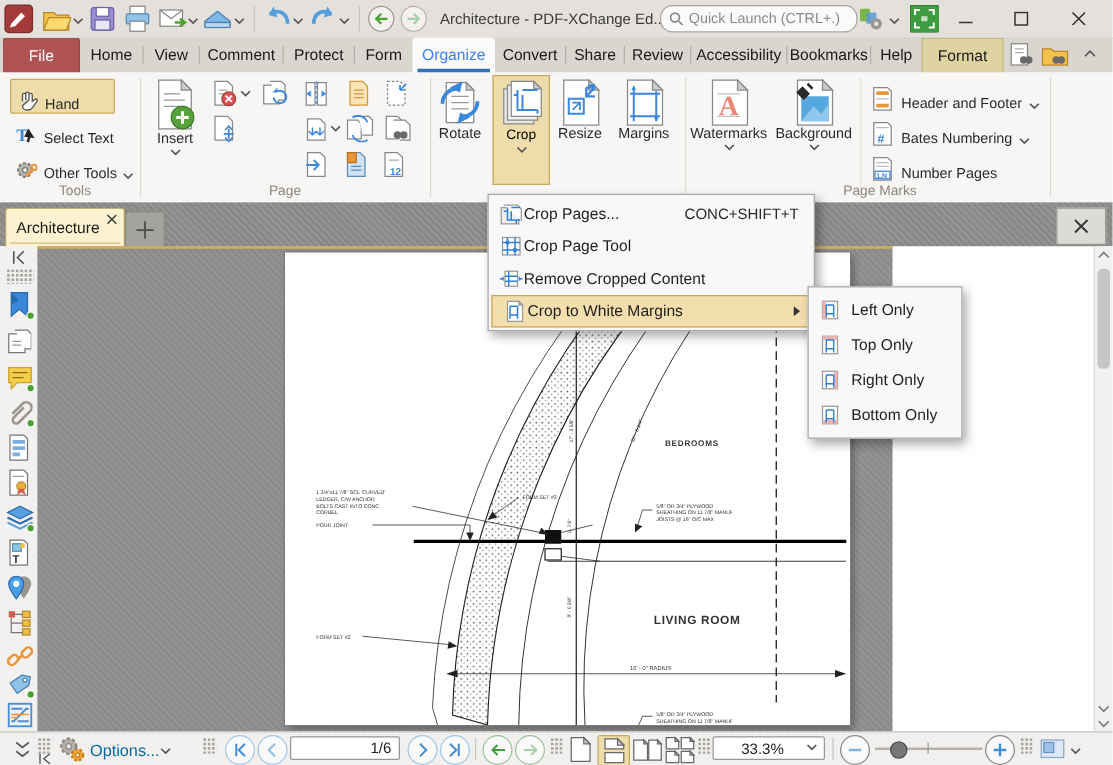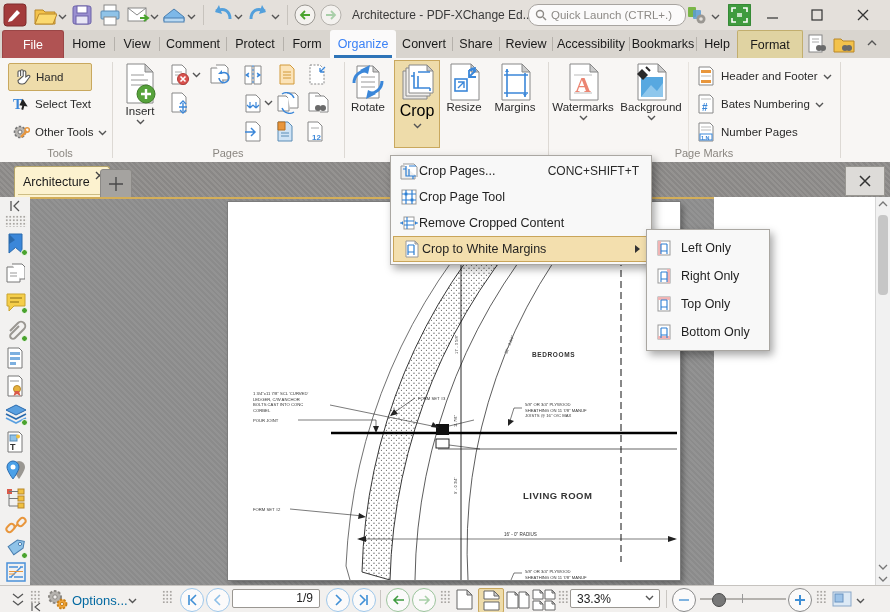--- a/index.html
+++ b/index.html
@@ -21,30 +21,30 @@
   .rtab{display:flex;align-items:center;justify-content:center;font-size:12.5px;color:#1a1a1a;position:relative;}
   .vsep{width:1px;height:14px;background:#b5b1ab;align-self:center;}
   #tab-file{width:60px;margin-left:2px;background:#b05353;color:#fff;border-radius:3px 3px 0 0;border:1px solid #9a4646;border-bottom:none;}
   #tab-organize{width:66px;background:#fbfafa;color:#3b82f6;border-radius:3px 3px 0 0;}
   #tab-organize::after{content:"";position:absolute;left:4px;right:4px;bottom:0;height:3px;background:#2e74b8;}
   #tab-format{width:64px;background:#e0d3a2;border:1px solid #c2ae6e;border-bottom:none;border-radius:2px 2px 0 0;}
   
   #ribbon{position:absolute;left:0;top:58px;width:890px;height:104px;background:#f8f6f4;border-bottom:1px solid #b7b3ae;}
   .gsep{position:absolute;top:4px;width:1px;height:96px;background:#ddd9d4;}
   .glabel{position:absolute;top:89px;font-size:11px;color:#8a8680;text-align:center;}
-  .rbtn-s{position:absolute;display:flex;align-items:center;height:26px;font-size:11.5px;color:#2a2a2a;padding:0 4px;border-radius:2px;}
+  .rbtn-s{position:absolute;display:flex;align-items:flex-end;height:26px;font-size:11.5px;color:#2a2a2a;padding:0 4px;border-radius:2px;}
   .rbtn-s .lab{margin-left:5px;white-space:nowrap;}
   .hl{background:#eedcaa;border:1px solid #c9a85e;}
   .bigbtn{position:absolute;width:46px;text-align:center;font-size:11.5px;color:#2a2a2a;}
   .bigbtn .bi{margin:2px auto 0;}
   .sic{position:absolute;width:22px;height:22px;}
   .cdown{stroke:#555;stroke-width:1.4;fill:none;}
   
   #docbar{position:absolute;left:0;top:162px;width:890px;height:35px;background:#8f8d8b;background-image:repeating-linear-gradient(45deg,rgba(255,255,255,.05) 0 2px,rgba(0,0,0,.04) 2px 4px);}
-  #doctab{position:absolute;left:14px;top:4px;width:94px;height:31px;background:#fcf2cf;border:1px solid #b5a468;border-bottom:none;border-radius:3px 3px 0 0;}
+  #doctab{position:absolute;left:4px;top:4px;width:94px;height:31px;background:#fcf2cf;border:1px solid #b5a468;border-bottom:none;border-radius:3px 3px 0 0;}
   #doctab .t{position:absolute;left:8px;top:8px;font-size:12.5px;color:#1a1a1a;}
   #doctab .x{position:absolute;right:4px;top:3px;width:11px;height:11px;}
   #doctab::after{content:"";position:absolute;left:3px;right:3px;bottom:3px;height:1px;background:#cdbd85;}
   #newtab{position:absolute;left:100px;top:7px;width:30px;height:28px;background:#a5a3a0;border:1px solid #8c8a87;border-radius:3px 3px 0 0;display:flex;align-items:center;justify-content:center;}
   #docclose{position:absolute;left:845px;top:4px;width:38px;height:28px;background:#dddbd8;border:1px solid #999792;display:flex;align-items:center;justify-content:center;}
   
   #sidebar{position:absolute;left:0;top:197px;width:30px;height:388px;background:#f2f1f0;border-right:1px solid #d0cecb;}
   .sbi{position:absolute;left:5px;width:20px;height:20px;}
   .gdot{position:absolute;width:5px;height:5px;border-radius:50%;background:#4aa32e;border:1px solid #fff;}
   #canvas{position:absolute;left:30px;top:197px;width:684px;height:388px;background:#8f8f8f;background-image:repeating-linear-gradient(45deg,rgba(255,255,255,.04) 0 2px,rgba(0,0,0,.03) 2px 4px);border-top:2px solid #d3ae59;overflow:hidden;}
@@ -64,21 +64,21 @@
   .si .ic{margin-left:8px;width:18px;height:18px;flex:0 0 18px;}
   .si .ml{margin-left:8px;white-space:nowrap;}
   
   #statusbar{position:absolute;left:0;top:585px;width:890px;height:27px;background:#f2f0ee;border-top:1px solid #c6c3bf;}
   .handle{position:absolute;top:4px;width:11px;height:13px;background-image:radial-gradient(#a9a6a2 1px,transparent 1.1px);background-size:3.5px 3.5px;}
   .cbtn{position:absolute;top:2px;width:22px;height:22px;border-radius:50%;background:#fbfafa;display:flex;align-items:center;justify-content:center;}
   .cblue{border:1px solid #9ec7ea;}
   .cgreen{border:1px solid #9cc49c;}
   .ssep{position:absolute;top:4px;width:1px;height:18px;background:#c9c6c2;}
   #pagebox{position:absolute;left:232px;top:3px;width:88px;height:19px;background:#fff;border:1px solid #9a9792;border-radius:2px;font-size:12px;color:#222;text-align:right;padding:1px 6px 0 0;box-sizing:border-box;}
-  #zoombox{position:absolute;left:570px;top:3px;width:90px;height:19px;background:#fff;border:1px solid #9a9792;border-radius:2px;font-size:12px;color:#222;display:flex;align-items:center;box-sizing:border-box;}
+  #zoombox{position:absolute;left:570px;top:3px;width:90px;height:19px;background:#fff;border:1px solid #9a9792;border-radius:2px;font-size:12px;color:#222;display:flex;align-items:center;box-sizing:border-box;padding-left:16px;}
   #zoombox span{margin-left:6px;flex:1;}
   .lybtn{position:absolute;top:2px;width:24px;height:23px;display:flex;align-items:center;justify-content:center;border-radius:2px;}
   #sb-left{position:absolute;left:46px;top:3px;}
   #options-label{position:absolute;left:72px;top:7px;font-size:13px;color:#0369a1;}
 </style>
 </head>
 <body>
 
 <div id="titlebar">
   <div class="tbico" style="left:3px">
@@ -397,21 +397,21 @@
         <line x1="7" y1="15" x2="15" y2="15" stroke="#5a8cb5"></line>
       </svg>
     </div>
   <div class="sic" style="left:304px;top:63px">
       <svg width="22" height="22">
         <path d="M4 1 h10 l4 4 v15 H4 z" fill="#fff" stroke="#888"></path>
         <line x1="7" y1="7" x2="15" y2="7" stroke="#aaa"></line>
         <text x="8" y="19" font-size="8" fill="#3b87d9" font-weight="bold">12</text>
       </svg>
     </div>
-  <div class="glabel" style="left:188px;width:80px">Pages</div>
+  <div class="glabel" style="left:188px;width:80px">Page</div>
   <div class="gsep" style="left:344px"></div>
 
   <div class="bigbtn" style="left:346px;top:3px;width:44px">
     <svg class="bi" width="36" height="38">
         <path d="M7 3 h16 l6 6 v26 H7 z" fill="#fff" stroke="#888"></path>
         <path d="M23 3 l6 6 h-6 z" fill="#ccc" stroke="#888"></path>
         <line x1="11" y1="14" x2="25" y2="14" stroke="#999"></line>
         <line x1="11" y1="19" x2="25" y2="19" stroke="#999"></line>
         <line x1="11" y1="24" x2="25" y2="24" stroke="#999"></line>
         <path d="M4 20 a12 12 0 0 1 14 -12" fill="none" stroke="#3b87d9" stroke-width="3"></path>
@@ -422,21 +422,21 @@
     <div>Rotate</div>
   </div>
   <div class="abs hl" style="left:394px;top:2px;width:44px;height:86px">
     <svg style="margin:3px auto 0" width="34" height="38">
         <path d="M3 7 h18 l6 6 v22 H3 z" fill="#e9e7e4" stroke="#888"></path>
         <path d="M6 4 h18 l6 6 v22 H6 z" fill="#f2f0ed" stroke="#888"></path>
         <path d="M9 1 h18 l6 6 v22 H9 z" fill="#fff" stroke="#888"></path>
         <path d="M27 1 l6 6 h-6 z" fill="#ccc" stroke="#888"></path>
         <path d="M14 8 v16 h16 M14 12 h-3 M30 24 v3 M18 8 h12 M18 24 v-12" fill="none" stroke="#3b87d9" stroke-width="1.6"></path>
       </svg>
-    <div style="text-align:center;font-size:16px">Crop</div>
+    <div style="text-align:center;font-size:11px">Crop</div>
     <svg width="9" height="9" style="margin:2px auto 0">
         <path d="M1 2 l3.5 3.5 L8 2" class="cdown"></path>
       </svg>
   </div>
   <div class="bigbtn" style="left:489px;top:3px;width:52px">
     <svg class="bi" width="34" height="38">
         <path d="M4 1 h20 l8 8 v28 H4 z" fill="#fff" stroke="#888"></path>
         <path d="M24 1 l8 8 h-8 z" fill="#ccc" stroke="#888"></path>
         <path d="M9 6 v28 M27 10 v24 M6 12 h24 M6 30 h24" stroke="#3b87d9" stroke-width="1.6"></path>
         <path d="M9 6 l-2 3 4 0 z M27 34 l-2 -3 4 0 z" fill="#3b87d9"></path>
@@ -774,32 +774,32 @@
     <svg class="ic" width="18" height="18">
         <rect x="3" y="2" width="12" height="14" fill="#fff" stroke="#999"></rect>
         <rect x="3" y="2" width="3" height="14" fill="#f0b4b4"></rect>
         <path d="M6 5 v10 M12 5 v10 M6 5 h6 M6 12 h6" stroke="#2d7fd3" stroke-width="1.1"></path>
       </svg>
     <span class="ml">Left Only</span>
   </div>
   <div class="si">
     <svg class="ic" width="18" height="18">
         <rect x="3" y="2" width="12" height="14" fill="#fff" stroke="#999"></rect>
-        <rect x="12" y="2" width="3" height="14" fill="#f0b4b4"></rect>
+        <rect x="3" y="2" width="12" height="3" fill="#f0b4b4"></rect>
         <path d="M6 5 v10 M12 5 v10 M6 5 h6 M6 12 h6" stroke="#2d7fd3" stroke-width="1.1"></path>
       </svg>
-    <span class="ml">Right Only</span>
+    <span class="ml">Top Only</span>
   </div>
   <div class="si">
     <svg class="ic" width="18" height="18">
         <rect x="3" y="2" width="12" height="14" fill="#fff" stroke="#999"></rect>
-        <rect x="3" y="2" width="12" height="3" fill="#f0b4b4"></rect>
+        <rect x="12" y="2" width="3" height="14" fill="#f0b4b4"></rect>
         <path d="M6 5 v10 M12 5 v10 M6 5 h6 M6 12 h6" stroke="#2d7fd3" stroke-width="1.1"></path>
       </svg>
-    <span class="ml">Top Only</span>
+    <span class="ml">Right Only</span>
   </div>
   <div class="si">
     <svg class="ic" width="18" height="18">
         <rect x="3" y="2" width="12" height="14" fill="#fff" stroke="#999"></rect>
         <rect x="3" y="13" width="12" height="3" fill="#f0b4b4"></rect>
         <path d="M6 5 v10 M12 5 v10 M6 5 h6 M6 12 h6" stroke="#2d7fd3" stroke-width="1.1"></path>
       </svg>
     <span class="ml">Bottom Only</span>
   </div>
 </div>
@@ -829,21 +829,21 @@
   <div class="cbtn cblue" style="left:180px">
       <svg width="12" height="12">
         <path d="M3 1 v10 M10 1 L5 6 l5 5" stroke="#3f8fd6" stroke-width="1.6" fill="none"></path>
       </svg>
     </div>
   <div class="cbtn cblue" style="left:206px">
       <svg width="12" height="12">
         <path d="M8 1 L3 6 l5 5" stroke="#8cbfe8" stroke-width="1.6" fill="none"></path>
       </svg>
     </div>
-  <div id="pagebox">1/9</div>
+  <div id="pagebox">1/6</div>
   <div class="cbtn cblue" style="left:326px">
       <svg width="12" height="12">
         <path d="M4 1 L9 6 l-5 5" stroke="#3f8fd6" stroke-width="1.6" fill="none"></path>
       </svg>
     </div>
   <div class="cbtn cblue" style="left:352px">
       <svg width="12" height="12">
         <path d="M9 1 v10 M2 1 L7 6 l-5 5" stroke="#3f8fd6" stroke-width="1.6" fill="none"></path>
       </svg>
     </div>

